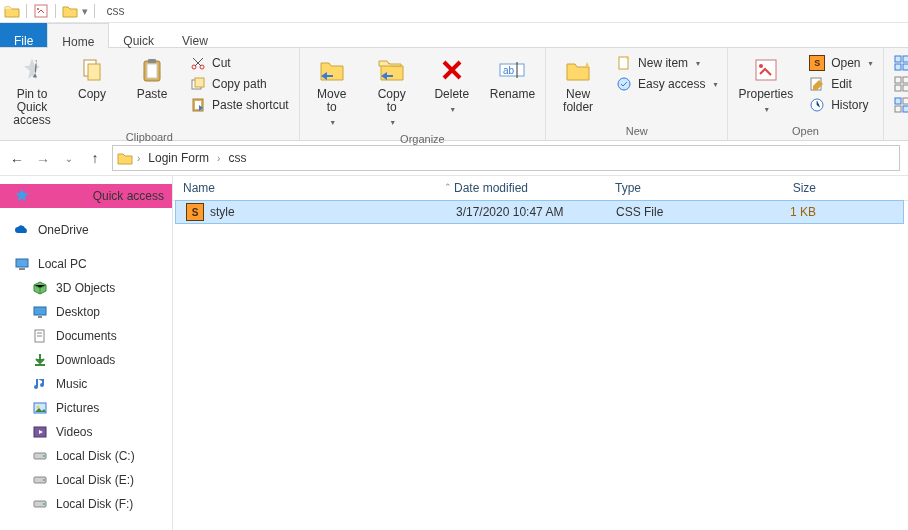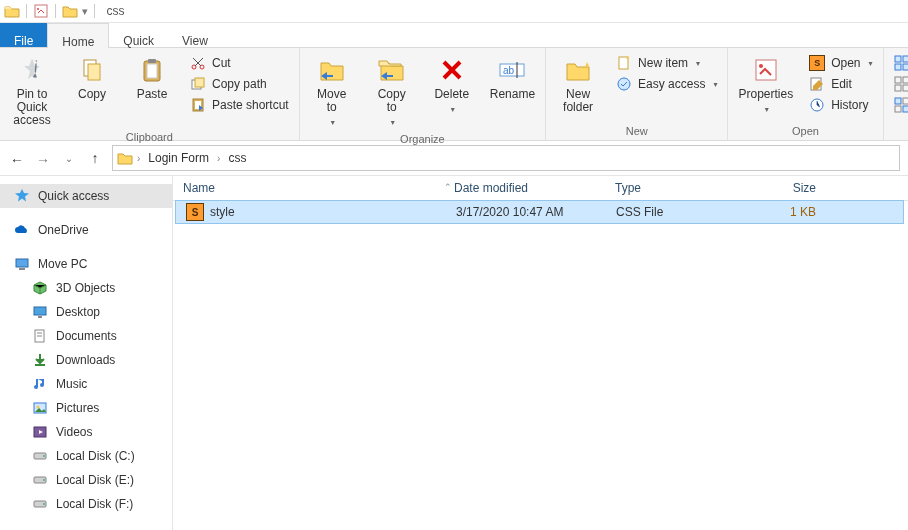--- a/index.html
+++ b/index.html
@@ -105,21 +105,21 @@
     border-right:1px solid #e5e5e5;
     padding:8px 0;
     overflow:auto;
   }
   .tree-item {
     display:flex; align-items:center; gap:8px;
     padding:4px 8px 4px 18px;
     white-space:nowrap;
   }
   .tree-item.top { padding-left:14px; font-weight:normal;}
-  .tree-item.sel { background:#e5e5e5; }
+  .tree-item.sel { background:#ec4899;justify-content:space-between; }
   .tree-item.child { padding-left:32px;}
   .tree-icon { width:16px; height:16px; flex-shrink:0; display:flex; align-items:center; justify-content:center;}
   .tree-gap { height:10px; }
   .files { flex:1; display:flex; flex-direction:column;}
   .cols {
     height:24px;
     display:flex;
     align-items:center;
     border-bottom:1px solid #e5e5e5;
     color:#30506f;
@@ -457,21 +457,21 @@
       <span>OneDrive</span>
     </div>
     <div class="tree-gap"></div>
     <div class="tree-item top">
       <span class="tree-icon">
           <svg width="16" height="16" viewBox="0 0 16 16">
             <rect x="2" y="3" width="12" height="8" fill="#59a6e8" stroke="#2c6aa8"></rect>
             <rect x="5" y="12" width="6" height="2" fill="#888"></rect>
           </svg>
         </span>
-      <span>Move PC</span>
+      <span>Local PC</span>
     </div>
     <div class="tree-item child">
       <span class="tree-icon">
           <svg width="16" height="16" viewBox="0 0 16 16">
             <path fill="#6fbf6f" stroke="#3a8a3a" d="M8 2l6 3v6l-6 3-6-3V5z"></path>
             <path stroke="#3a8a3a" d="M2 5l6 3 6-3M8 8v6"></path>
           </svg>
         </span>
       <span>3D Objects</span>
     </div>

